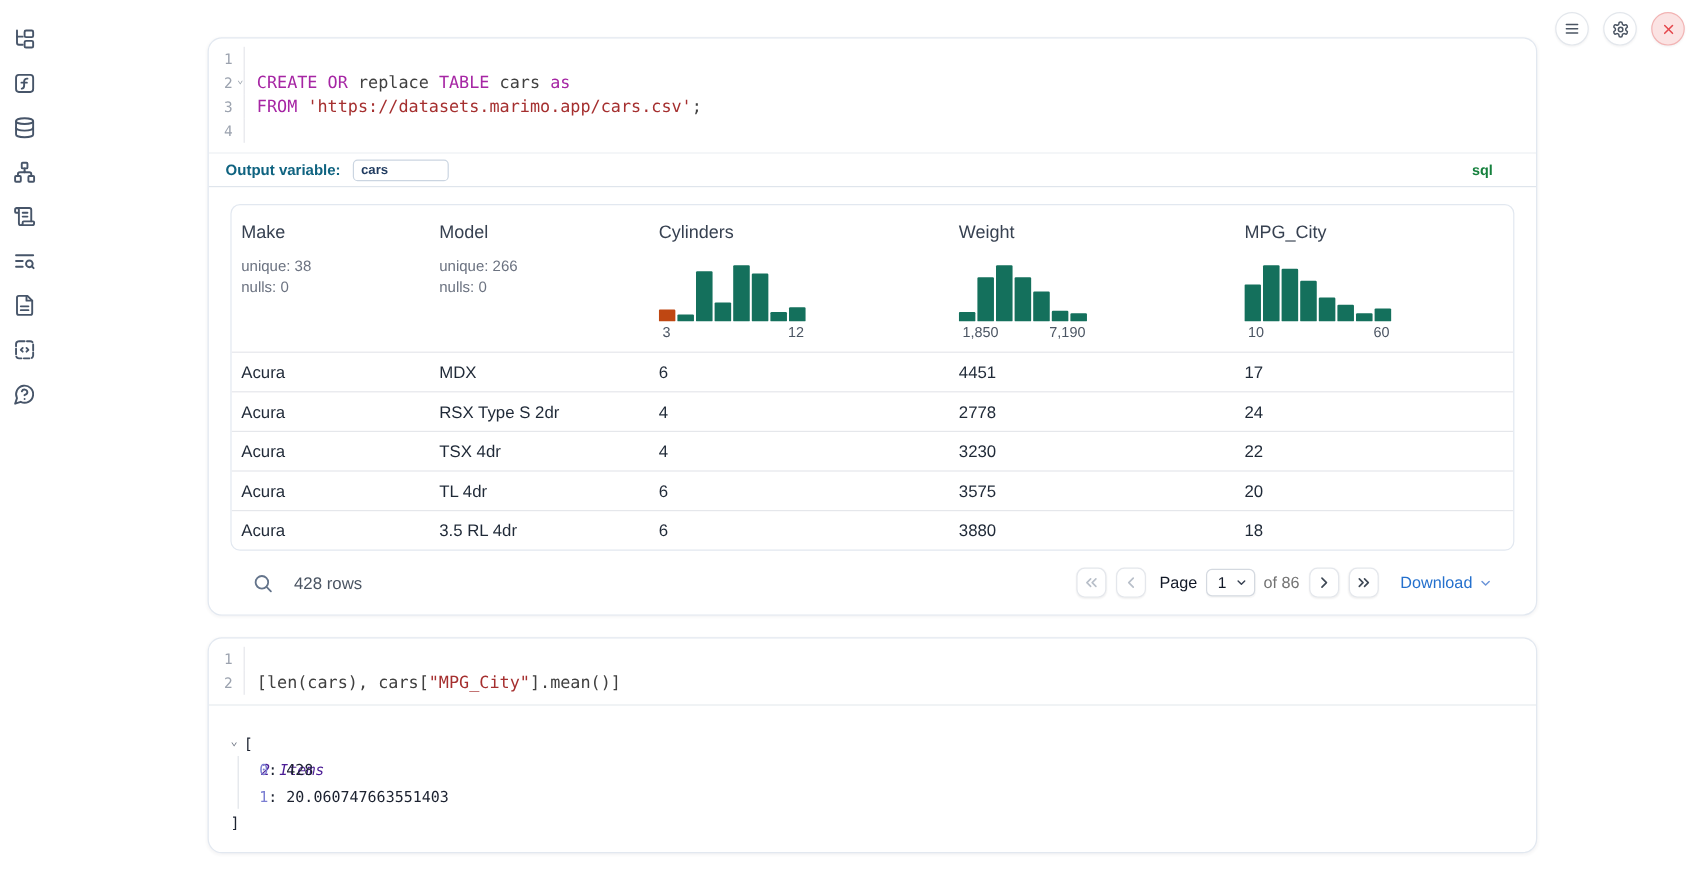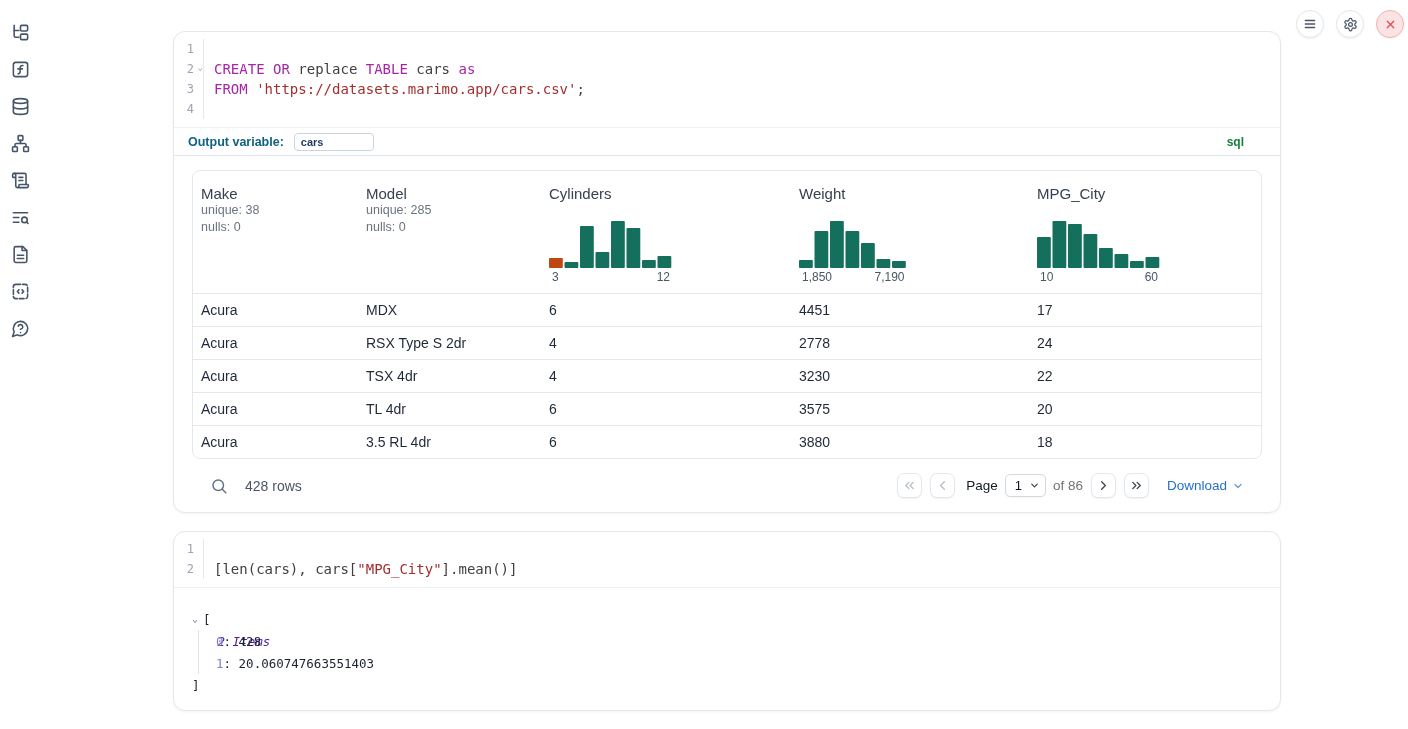--- a/index.html
+++ b/index.html
@@ -48,21 +48,21 @@
               color:#1f3a5f; padding:0 6px; outline:none; }
   .ov-lang { margin-left:auto; margin-right:22px; font-size:12px; font-weight:bold; color:#15803d; }
 
   
   .output-wrap { padding:14px 18px 0; }
   .dtable { border:1px solid #e2e8f0; border-radius:8px; overflow:hidden; }
   .thead, .trow { display:grid; grid-template-columns:165px 183px 250px 238px 1fr; }
   .thead { height:122px; }
   .th { padding:14px 0 0 8px; }
   .th-name { font-size:15px; color:#374151; }
-  .th-stats { font-size:12.5px; color:#6b7280; line-height:17px; }
+  .th-stats { margin-top:12px; font-size:12.5px; color:#6b7280; line-height:17px; }
   .hist { margin-top:14px; }
   .hist svg { display:block; }
   .hist-labels { display:flex; justify-content:space-between; font-size:12px; color:#4b5563;
                  margin-top:2px; padding:0 3px; }
   .trow { height:33px; align-items:center; border-top:1px solid #e5e7eb;
           font-size:14px; color:#1f2937; }
   .td { padding-left:8px; }
 
   
   .tfoot { display:flex; align-items:center; padding:14px 18px 0; }
@@ -232,21 +232,21 @@
           <div class="th">
             <div class="th-name">Make</div>
             <div class="th-stats">
               <div>unique: 38</div>
               <div>nulls: 0</div>
             </div>
           </div>
           <div class="th">
             <div class="th-name">Model</div>
             <div class="th-stats">
-              <div>unique: 285</div>
+              <div>unique: 266</div>
               <div>nulls: 0</div>
             </div>
           </div>
           <div class="th">
             <div class="th-name">Cylinders</div>
             <div class="hist">
                 <svg width="124" height="52">
                   <rect x="0.0" y="42" width="13.8" height="10" rx="1" fill="#bf4712"></rect>
                   <rect x="15.5" y="46" width="13.8" height="6" rx="1" fill="#14705c"></rect>
                   <rect x="31.0" y="10" width="13.8" height="42" rx="1" fill="#14705c"></rect>

